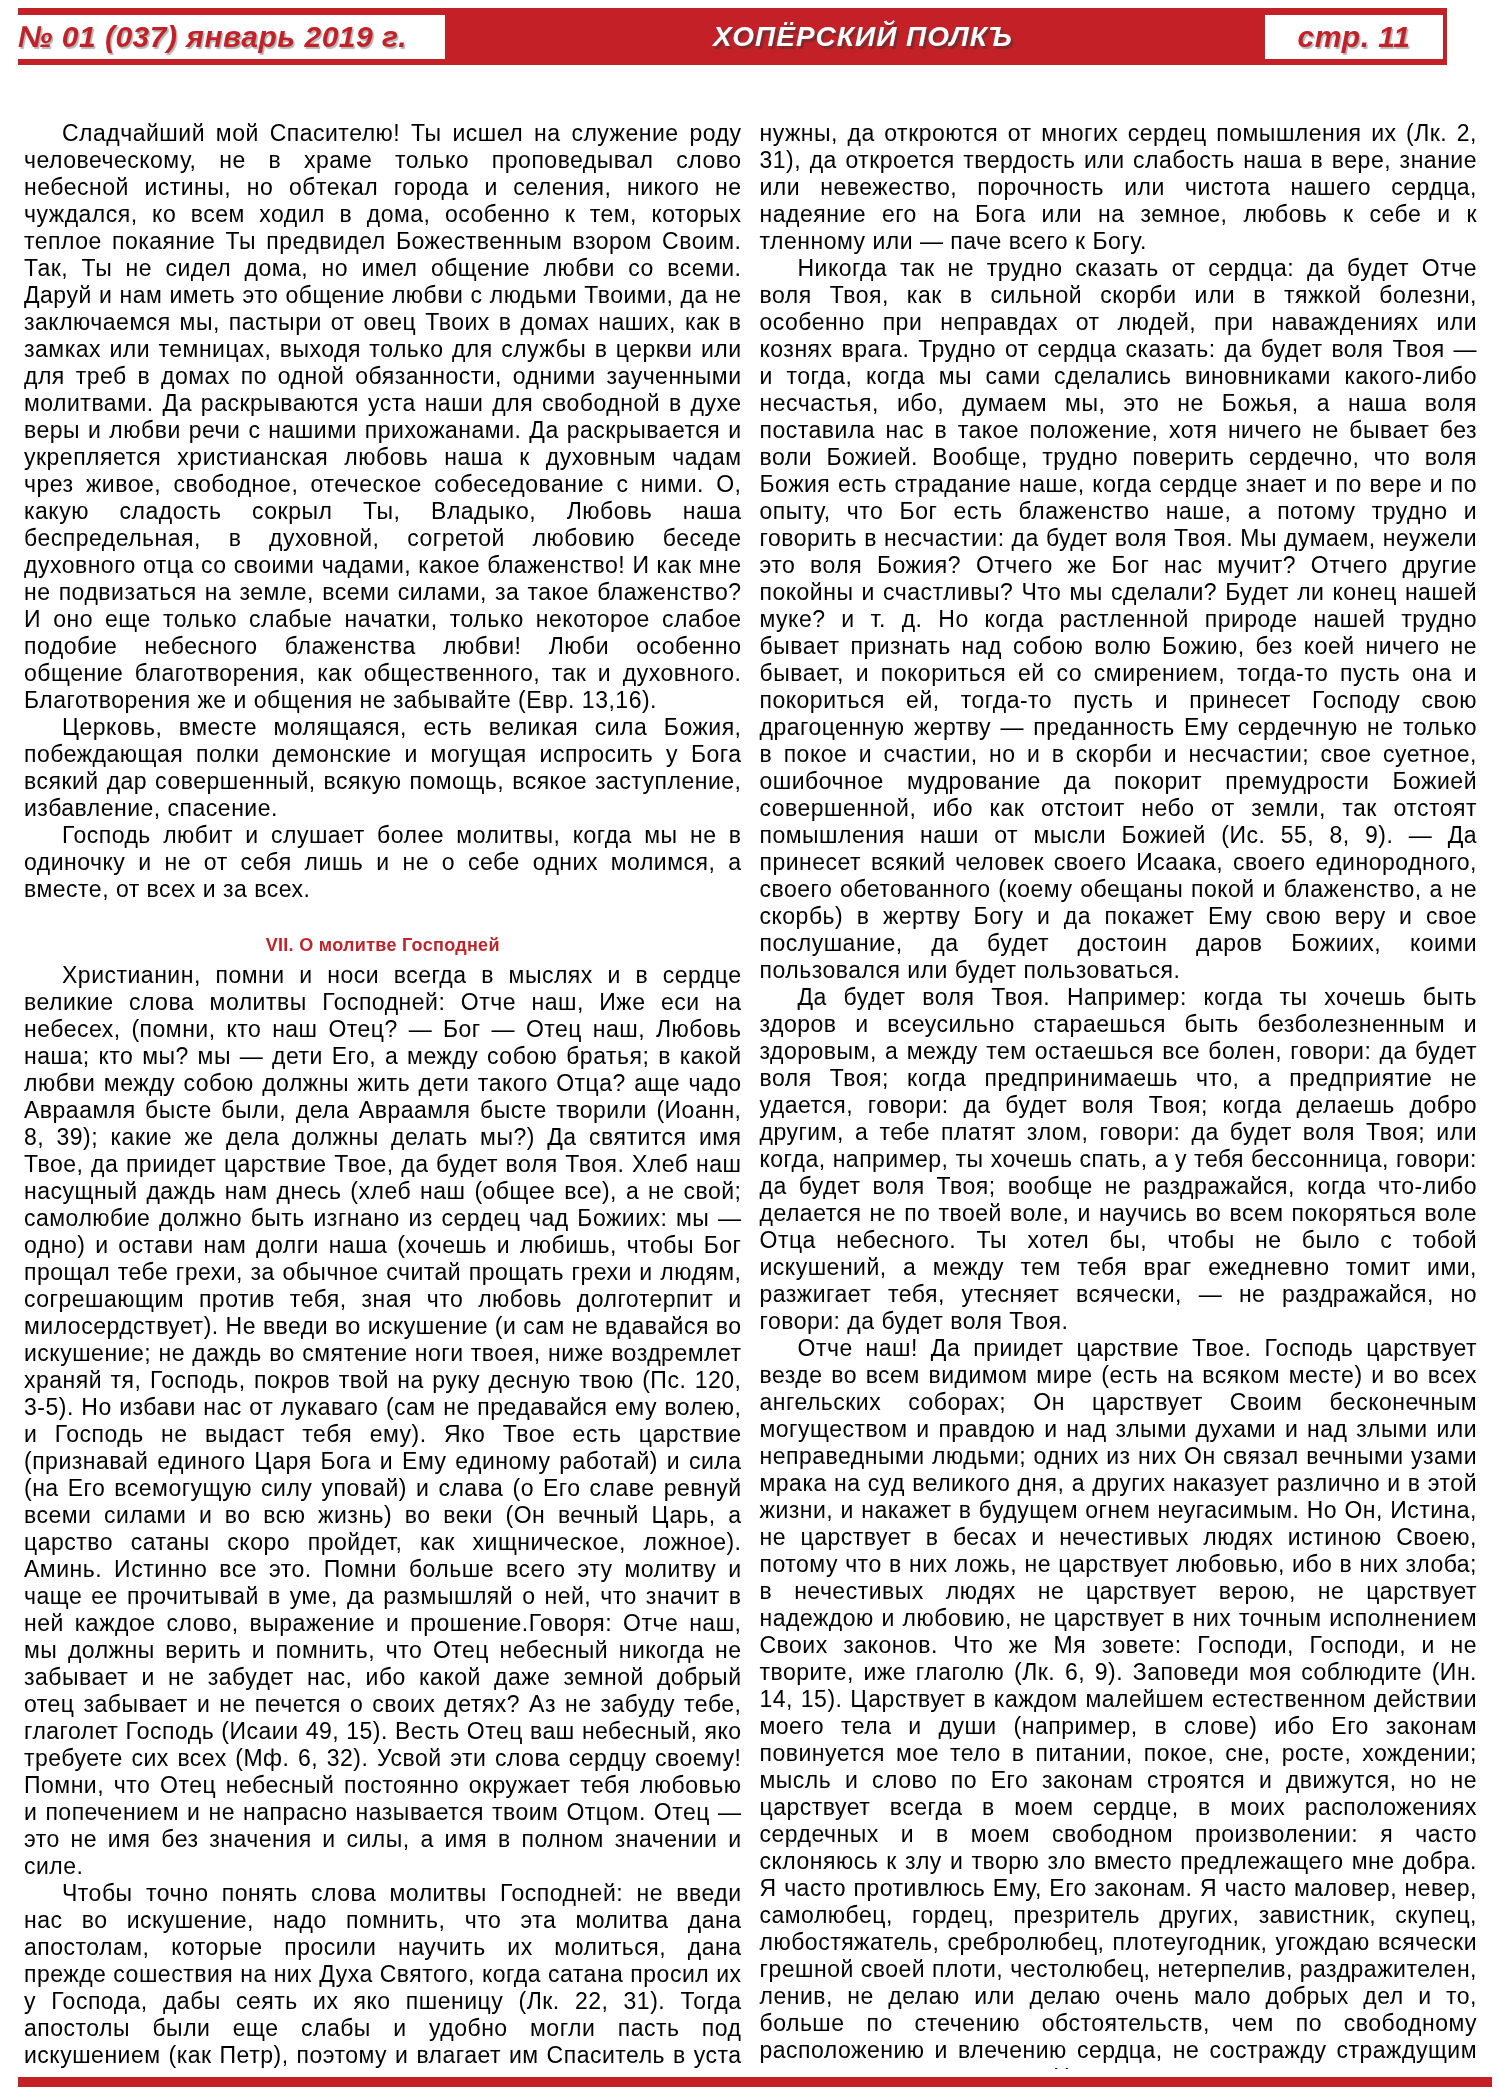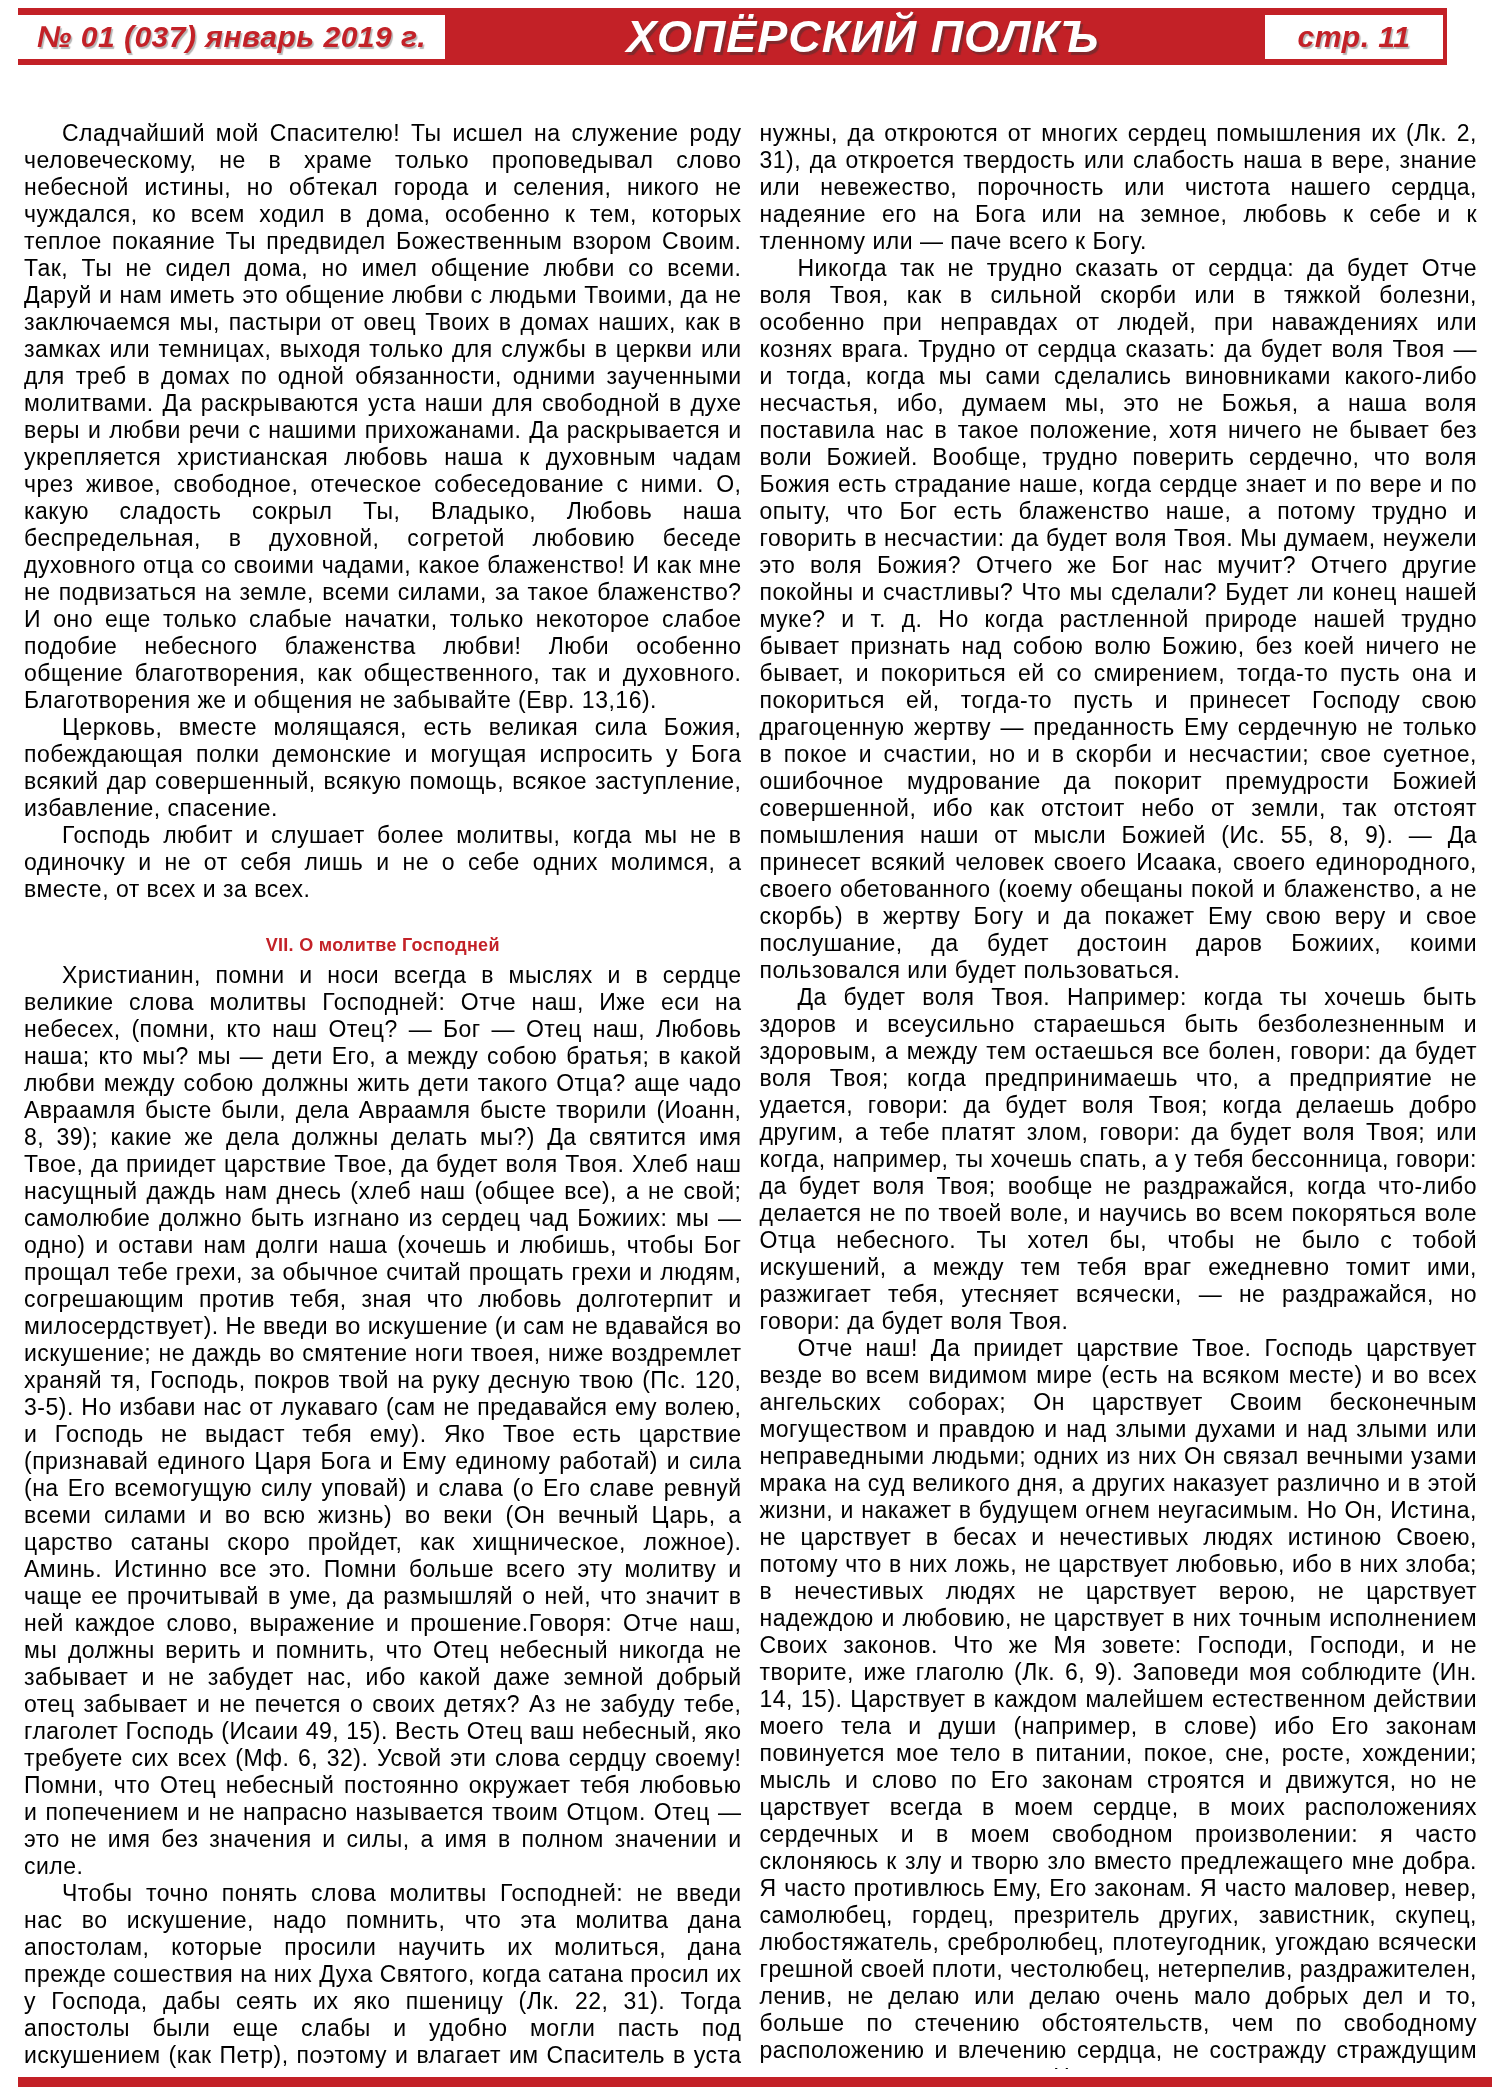--- a/index.html
+++ b/index.html
@@ -15,38 +15,38 @@
   .masthead {
     position:absolute; top:8px; left:18px;
     width:1429px; height:57px;
     background:#c32127;
     display:flex; align-items:stretch;
     box-sizing:border-box;
     padding:7px 0 6px 0;
   }
   .issue-box {
     width:427px; background:#ffffff;
-    display:flex; align-items:center; justify-content:center;
+    display:flex; align-items:center; justify-content:flex-start;
   }
   .title-box {
     flex:1;
     display:flex; align-items:center; justify-content:center;
   }
   .page-box {
     width:178px; background:#ffffff; margin-right:4px;
     display:flex; align-items:center; justify-content:center;
   }
   .issue-text, .page-text {
     color:#c32127; font-style:italic; font-weight:bold;
     font-size:30px; letter-spacing:.5px; white-space:nowrap;
     text-shadow:1.5px 1.5px 1px rgba(70,70,70,.40);
   }
   .masthead-title {
     color:#ffffff; font-style:italic; font-weight:bold;
-    font-size:45px; letter-spacing:1px; white-space:nowrap;
+    font-size:28px; letter-spacing:1px; white-space:nowrap;
     text-shadow:2.5px 2.5px 1px rgba(50,50,50,.45);
     margin-left:16px;
   }
 
   
   .columns {
     position:absolute; top:79px; left:24px; right:23px; bottom:22px;
     display:flex; gap:18px;
     overflow:hidden;
     margin-top:41px;

